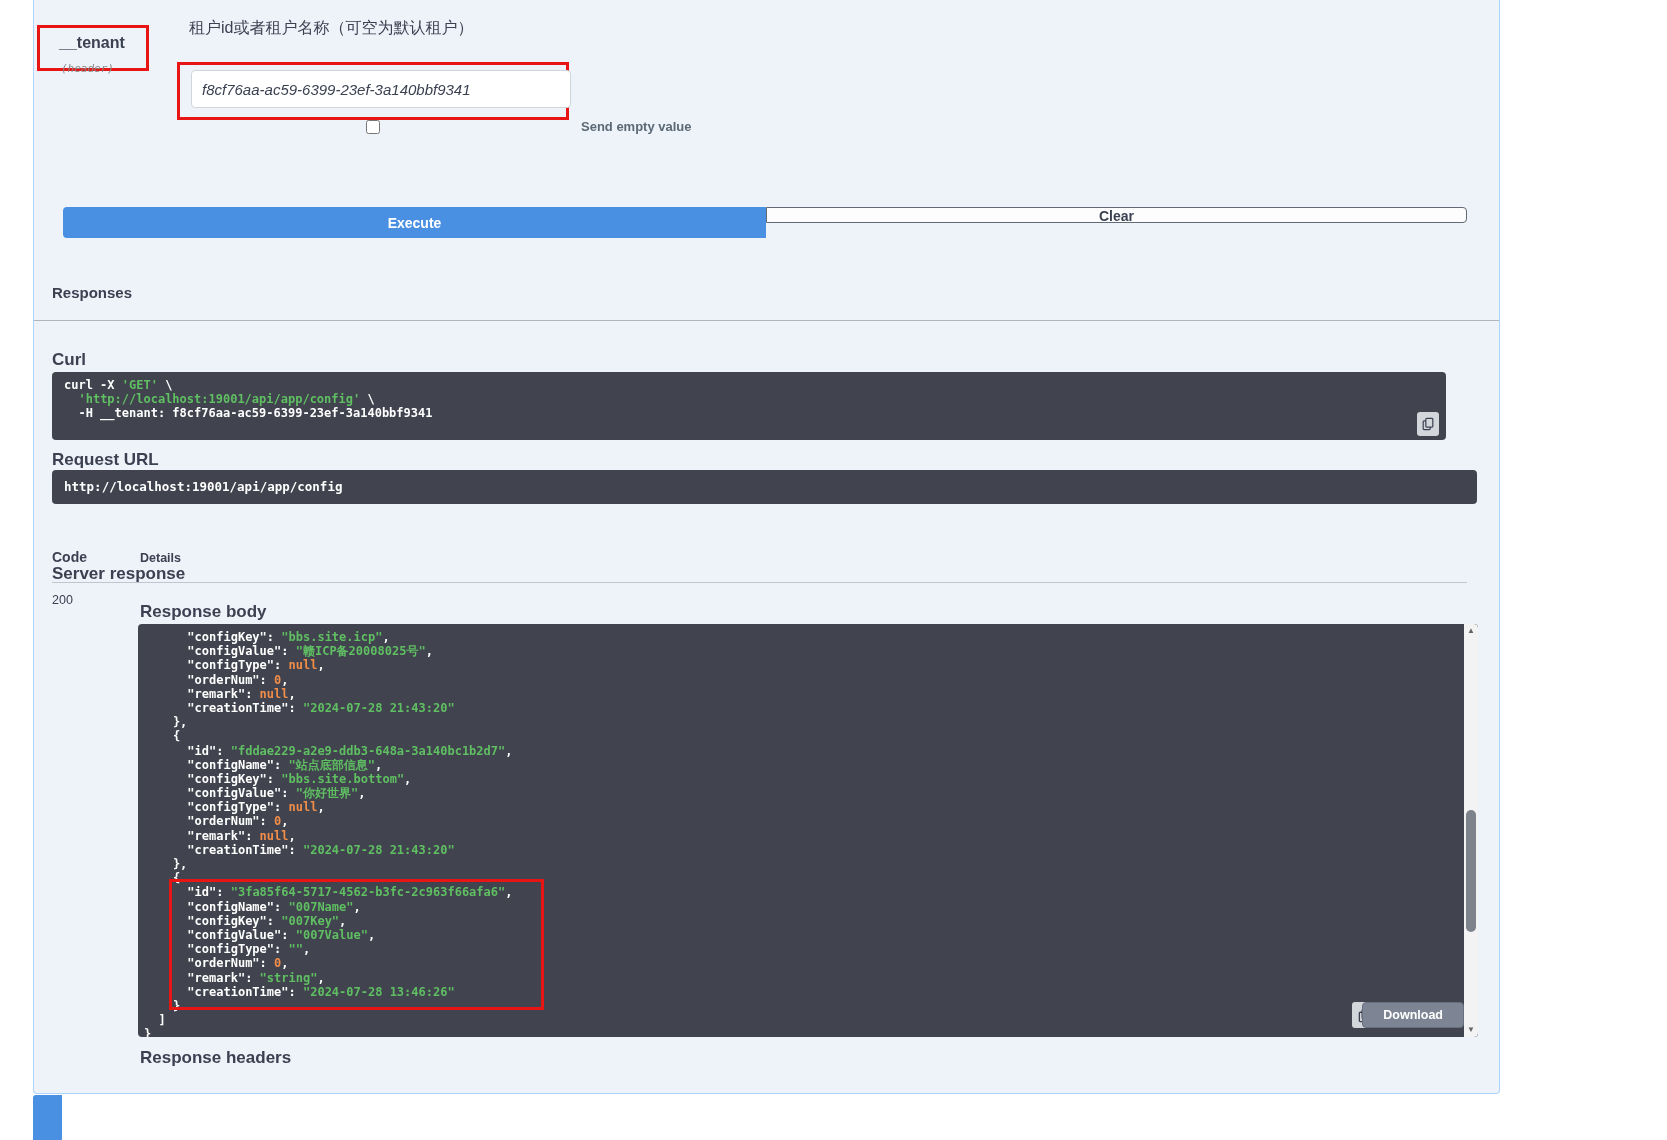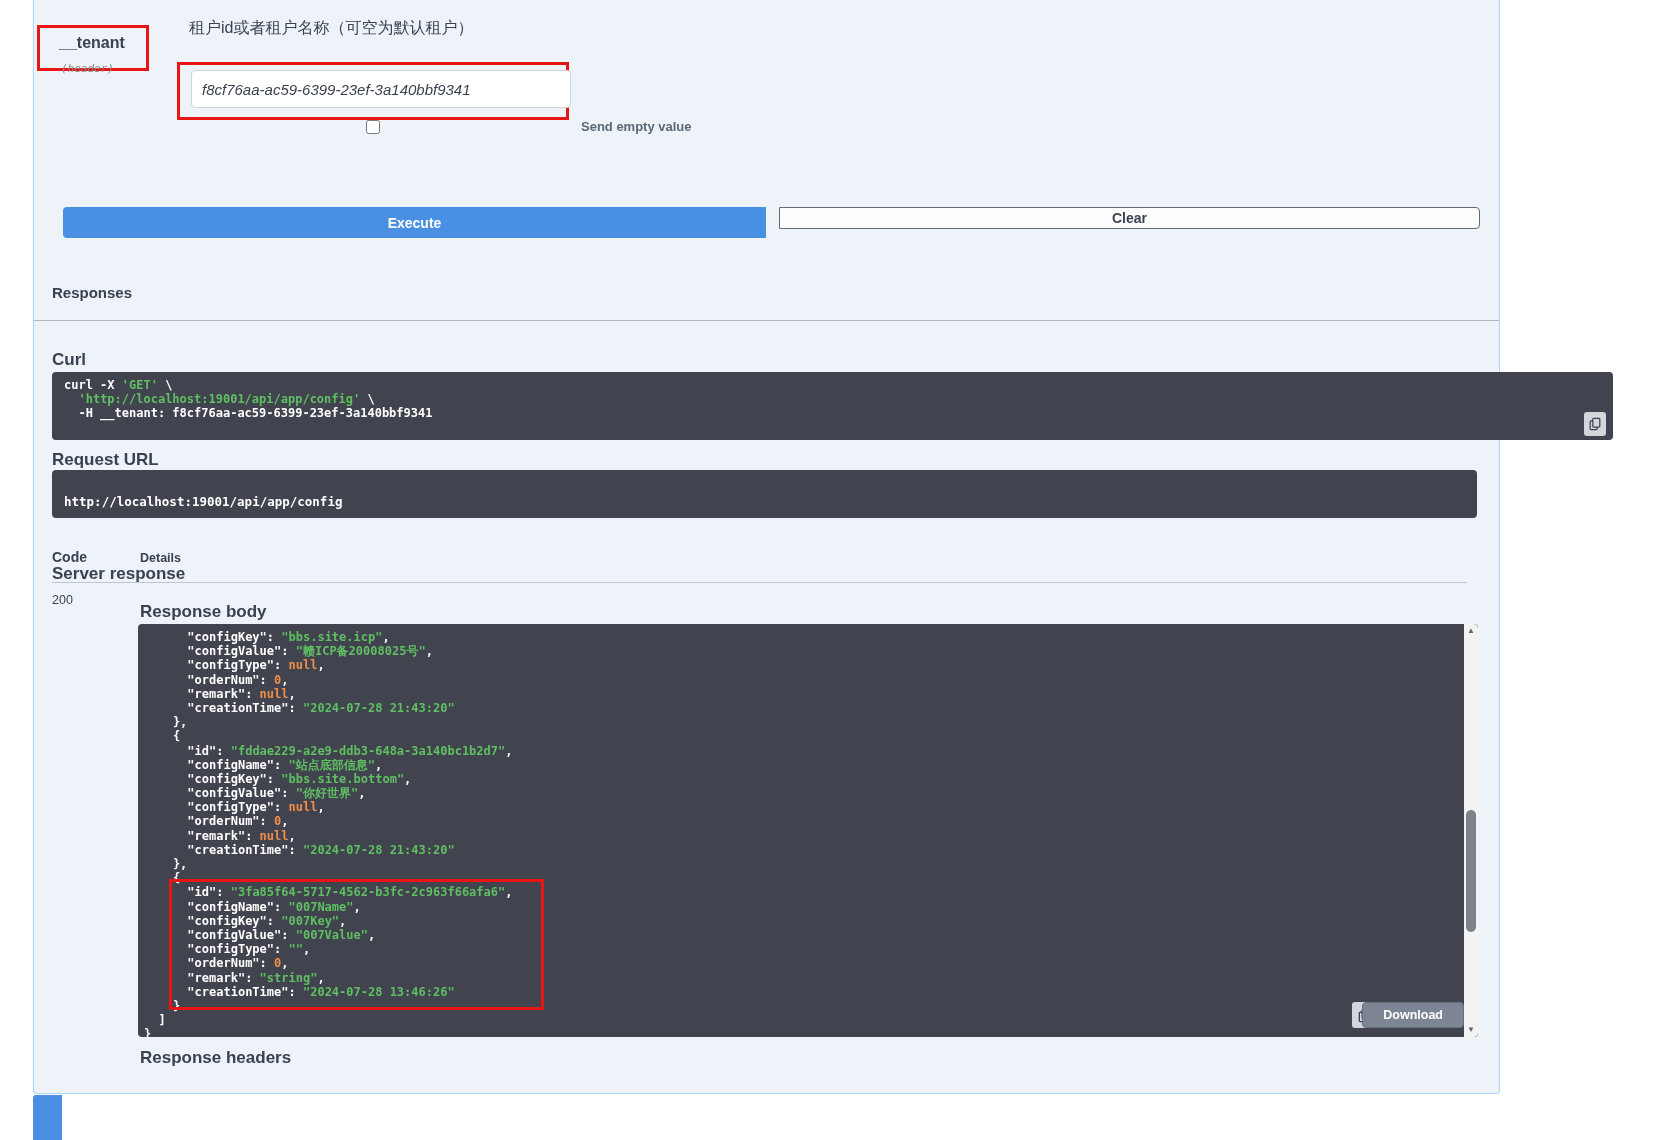--- a/index.html
+++ b/index.html
@@ -43,38 +43,38 @@
   .empty-cb{position:absolute;left:332px;top:122px;width:14px;height:14px;}
   .empty-label{position:absolute;left:547px;top:121px;font-size:13px;font-weight:700;color:#5b6875;}
 
   
   .btn-execute{
     position:absolute;left:29px;top:209px;width:703px;height:31px;
     background:var(--accent);color:#fff;font-family:"Liberation Sans",sans-serif;
     font-size:14px;font-weight:700;border:none;border-radius:4px 0 0 4px;cursor:pointer;
   }
   .btn-clear{
-    position:absolute;left:732px;top:209px;width:701px;height:22px;
+    position:absolute;left:732px;top:209px;width:701px;height:16px;
     background:#fdfdfd;color:var(--ink);font-family:"Liberation Sans",sans-serif;
-    font-size:14px;font-weight:700;border:1px solid #616a75;border-radius:0 4px 4px 0;cursor:pointer;margin-left:13px;
+    font-size:14px;font-weight:700;border:1px solid #616a75;border-radius:0 4px 4px 0;cursor:pointer;
   }
 
   .responses-title{position:absolute;left:18px;top:286px;font-size:15px;font-weight:700;color:var(--ink);}
   .responses-divider{position:absolute;left:0;top:322px;width:100%;height:1px;background:rgba(59,65,81,.35);}
 
   .label{position:absolute;font-size:17px;font-weight:700;color:var(--ink);}
   .curl-label{left:18px;top:352px;}
   .url-label{left:18px;top:452px;}
   .server-label{left:18px;top:518px;margin-top:48px;}
   .body-label{left:106px;top:604px;}
   .headers-label{left:106px;top:1050px;}
 
   .codeblock{position:absolute;background:var(--code-bg);border-radius:4px;}
-  .curl-block{left:18px;top:374px;width:1561px;height:68px;padding:6px 12px;}
-  .url-block{left:18px;top:472px;width:1425px;height:34px;padding:24px 12px;
+  .curl-block{left:18px;top:374px;width:1394px;height:68px;padding:6px 12px;}
+  .url-block{left:18px;top:472px;width:1425px;height:34px;padding:9px 12px;
     font-family:"DejaVu Sans Mono",monospace;font-size:12.5px;font-weight:700;color:#fff;}
   .body-block{left:104px;top:626px;width:1340px;height:413px;overflow:hidden;}
   .body-block .code-lines{padding:6px 0 0 6px;}
 
   .code-lines{font-family:"DejaVu Sans Mono",monospace;font-size:12px;font-weight:700;}
   .code-line{white-space:pre;line-height:14.2px;height:14.2px;}
   .tok-w{color:#ffffff;}
   .tok-s{color:var(--str);}
   .tok-k{color:var(--kw);}
 

